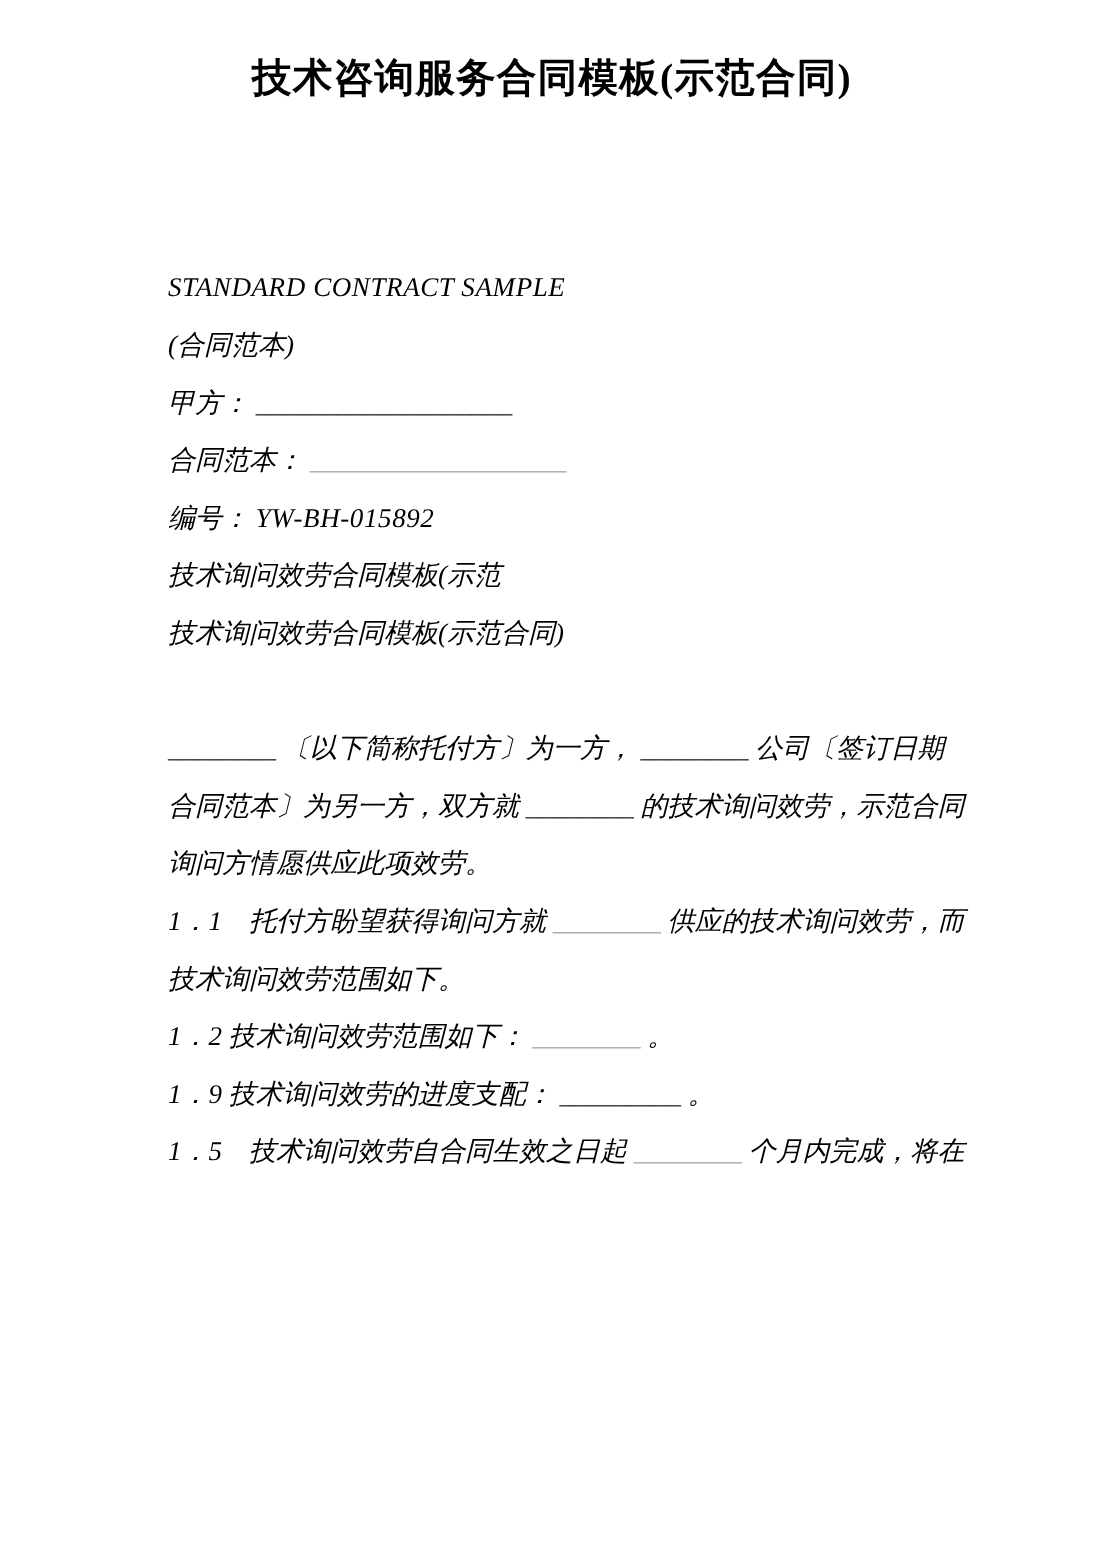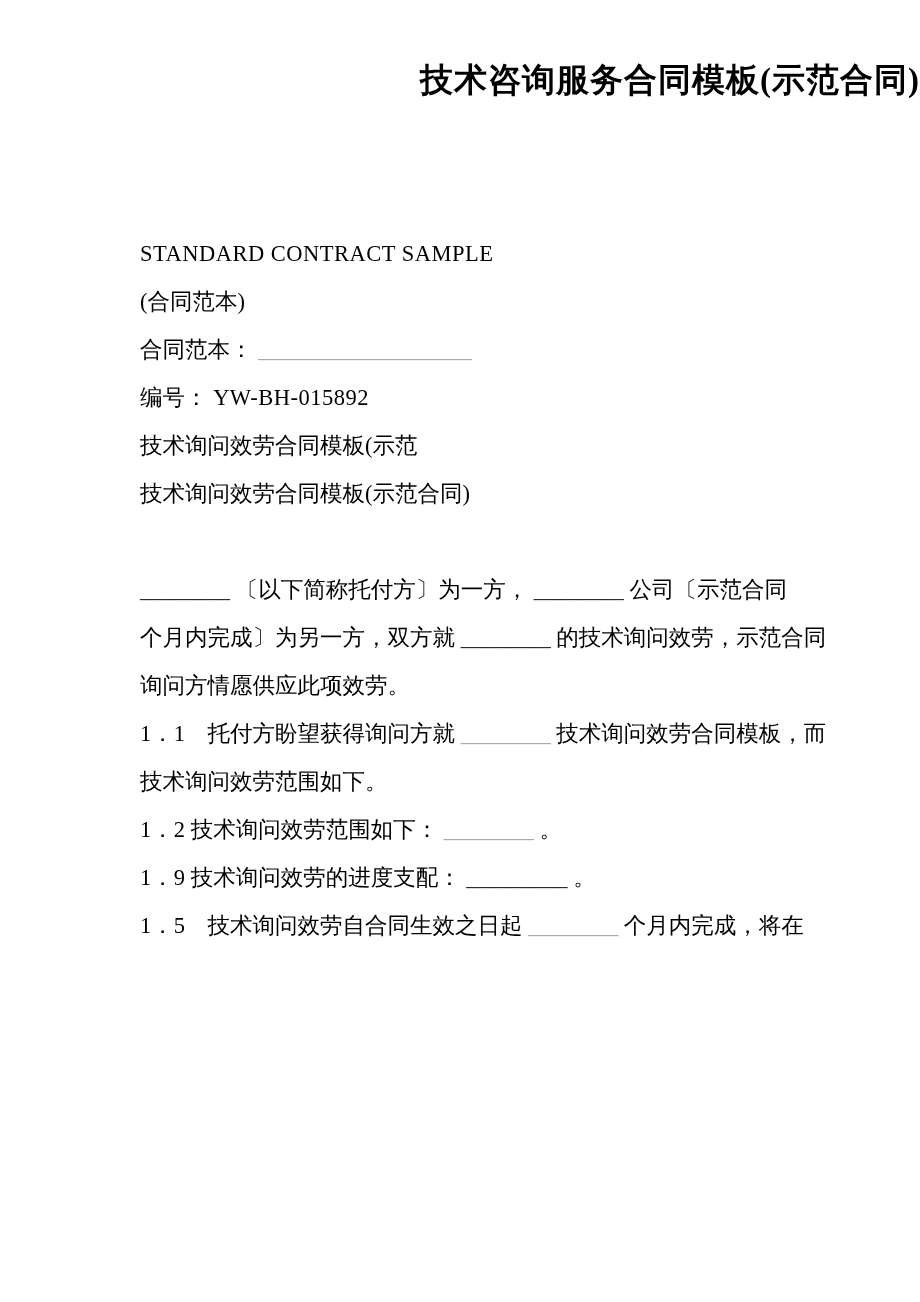--- a/index.html
+++ b/index.html
@@ -7,33 +7,34 @@
     position: relative;
     width: 920px;
     height: 1302px;
     background: #ffffff;
     overflow: hidden;
     font-family: "Liberation Serif", "DejaVu Serif", serif;
     color: #000000;
   }
   .title {
     margin: 0;
-    padding-top: 56px;
-    text-align: right;
+    padding-top: 42px;
+    text-align: center;
     font-size: 33px;
     font-weight: bold;
     line-height: 48px;
     letter-spacing: 1px;
     white-space: nowrap;
   }
   .content {
     margin-top: 126px;
     padding-left: 140px;
     padding-right: 80px;
     font-size: 22.5px;
+    font-style: italic;
   }
   .line {
     line-height: 48px;
     height: 48px;
     white-space: nowrap;
   }
   .gap { height: 48px; }
   .blank-dark { color: #2b2b2b; letter-spacing: 0; }
   .blank-gray { color: #a9a9a9; letter-spacing: 0; }
   .latin { letter-spacing: 0.5px; }
@@ -48,20 +49,24 @@
   <div class="content">
 
     <div class="line latin">
       <span>STANDARD CONTRACT SAMPLE</span>
     </div>
 
     <div class="line">
       <span>(合同范本)</span>
     </div>
 
+    <div class="line">
+      <span>甲方：</span>
+      <span class="blank-dark">___________________</span>
+    </div>
 
 
     <div class="line">
       <span>合同范本：</span>
       <span class="blank-gray">___________________</span>
     </div>
 
     <div class="line">
       <span>编号：</span>
       <span class="latin">YW-BH-015892</span>
@@ -74,38 +79,38 @@
     <div class="line">
       <span>技术询问效劳合同模板(示范合同)</span>
     </div>
 
     <div class="gap"></div>
 
     <div class="line">
       <span class="blank-dark">________</span>
       <span>〔以下简称托付方〕为一方，</span>
       <span class="blank-dark">________</span>
-      <span>公司〔示范合同</span>
+      <span>公司〔签订日期</span>
     </div>
 
     <div class="line">
-      <span>个月内完成〕为另一方，双方就</span>
+      <span>合同范本〕为另一方，双方就</span>
       <span class="blank-dark">________</span>
       <span>的技术询问效劳，示范合同</span>
     </div>
 
     <div class="line">
       <span>询问方情愿供应此项效劳。</span>
     </div>
 
 
     <div class="line">
       <span>1．1　托付方盼望获得询问方就</span>
       <span class="blank-gray">________</span>
-      <span>技术询问效劳合同模板，而</span>
+      <span>供应的技术询问效劳，而</span>
     </div>
 
     <div class="line">
       <span>技术询问效劳范围如下。</span>
     </div>
 
     <div class="line">
       <span>1．2 技术询问效劳范围如下：</span>
       <span class="blank-gray">________</span>
       <span>。</span>

